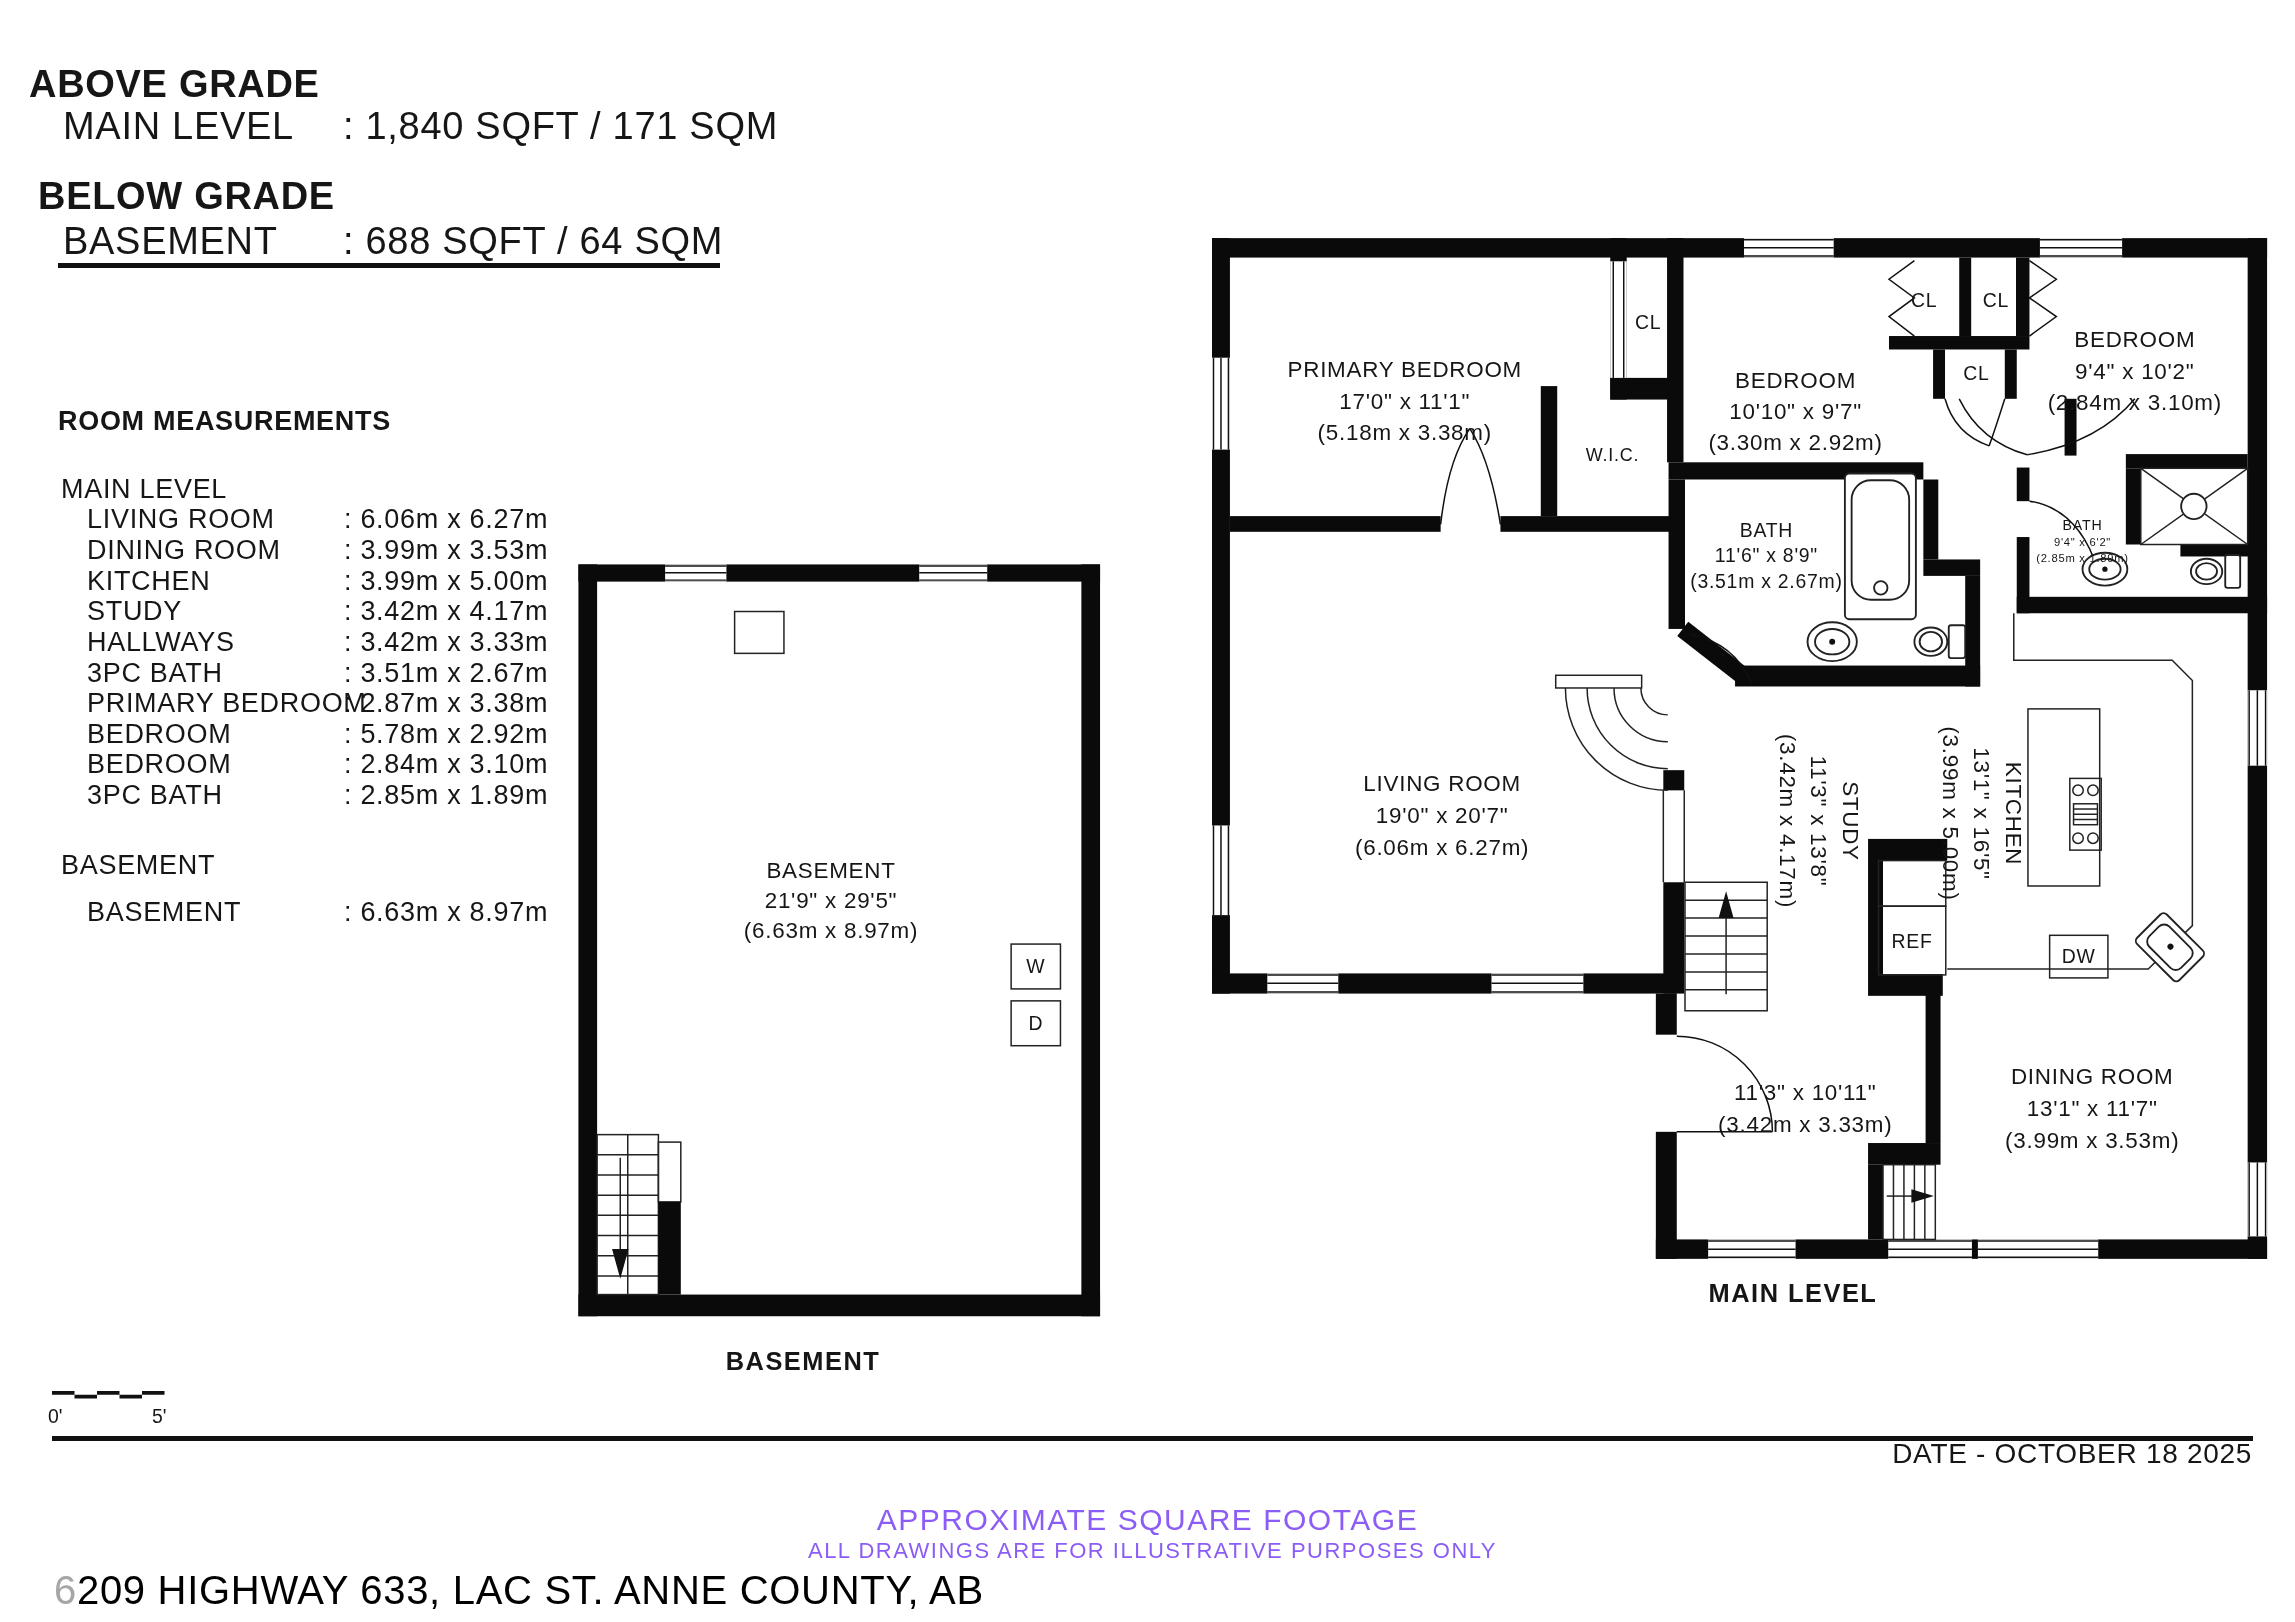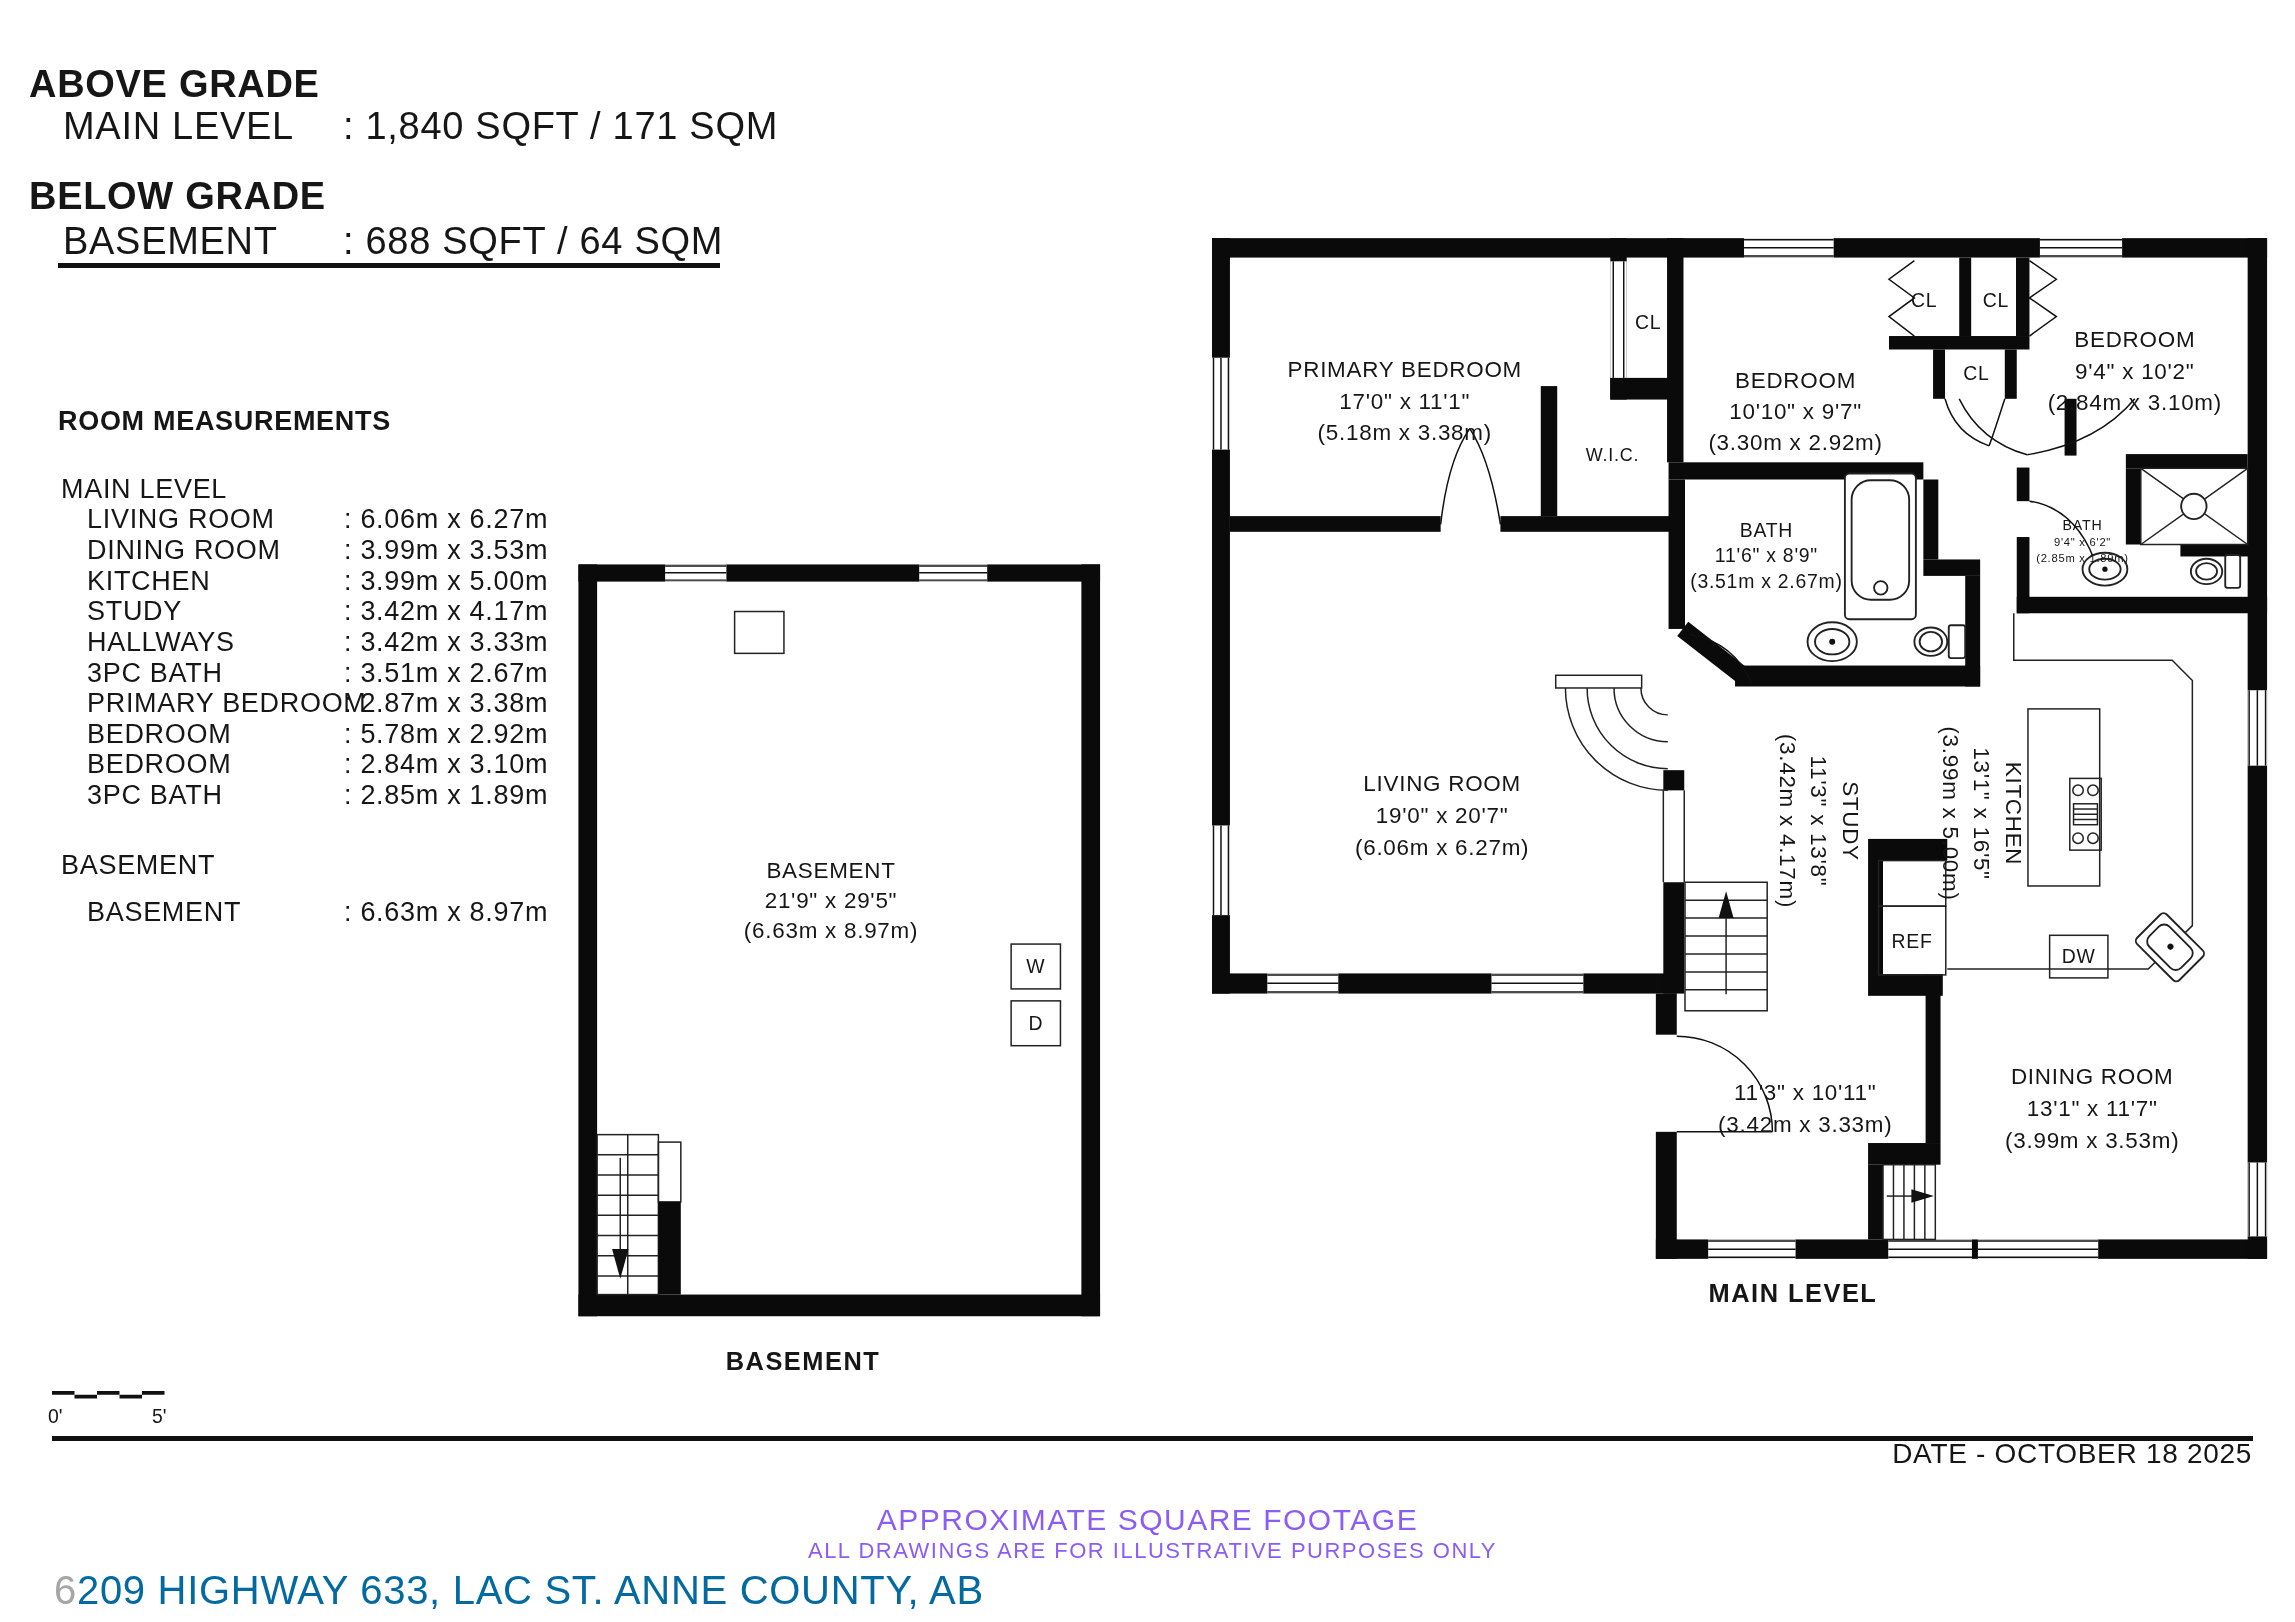--- a/index.html
+++ b/index.html
@@ -29,21 +29,21 @@
   .thin{stroke:#222;stroke-width:2;fill:none;}
   .blk{fill:#111;}
 </style>
 </head>
 <body>
 
 <section>
   <div class="abs nw b h40" style="left:29px;top:63px">ABOVE GRADE</div>
   <div class="abs nw h40" style="left:63px;top:105px">MAIN LEVEL</div>
   <div class="abs nw h40" style="left:343px;top:105px">: 1,840 SQFT / 171 SQM</div>
-  <div class="abs nw b h40" style="left:29px;top:175px">BELOW GRADE</div>
+  <div class="abs nw b h40" style="left:38px;top:175px">BELOW GRADE</div>
   <div class="abs nw h40" style="left:63px;top:220px">BASEMENT</div>
   <div class="abs nw h40" style="left:343px;top:220px">: 688 SQFT / 64 SQM</div>
   <div class="abs rule" style="left:58px;top:263px;width:662px;height:5.2px"></div>
 </section>
 
 <section>
   <div class="abs nw b h36" style="left:58px;top:406px">ROOM MEASUREMENTS</div>
   <div class="abs nw h36" style="left:61px;top:474px">MAIN LEVEL</div>
 
   <div class="abs nw h36" style="left:87px;top:504px">LIVING ROOM</div>
@@ -431,16 +431,16 @@
   <div class="abs nw" style="left:152px;top:1405px;font-size:19.4px">5'</div>
 
   <div class="abs nw" style="right:43px;top:1438px;font-size:28px;letter-spacing:0.7px">DATE - OCTOBER 18 2025</div>
 
   <div class="abs rule" style="left:52px;top:1436px;width:2201px;height:5.2px"></div>
 
   <div class="abs nw grey center" style="left:0;top:1503px;width:2295px;font-size:30px;letter-spacing:1.5px">APPROXIMATE SQUARE FOOTAGE</div>
   <div class="abs nw grey center" style="left:5px;top:1538px;width:2295px;font-size:22px;letter-spacing:1.5px">ALL DRAWINGS ARE FOR ILLUSTRATIVE PURPOSES ONLY</div>
 
   <div class="abs nw" style="left:54px;top:1568px;font-size:40px;letter-spacing:0.7px">
-    <span style="color:#a6a6a6">6</span><span style="color:#0369a1">209 HIGHWAY 633, LAC ST. ANNE COUNTY, AB</span>
+    <span style="color:#a6a6a6">6</span><span style="color:#000000">209 HIGHWAY 633, LAC ST. ANNE COUNTY, AB</span>
   </div>
 </section>
 
 
 </body></html>

